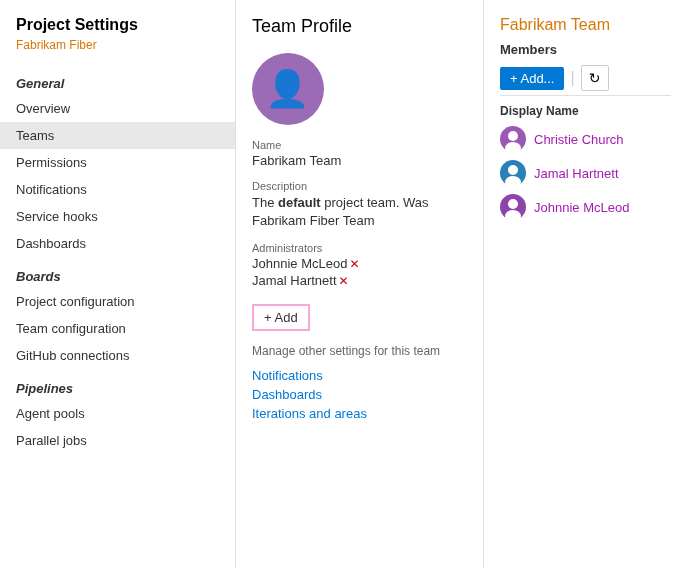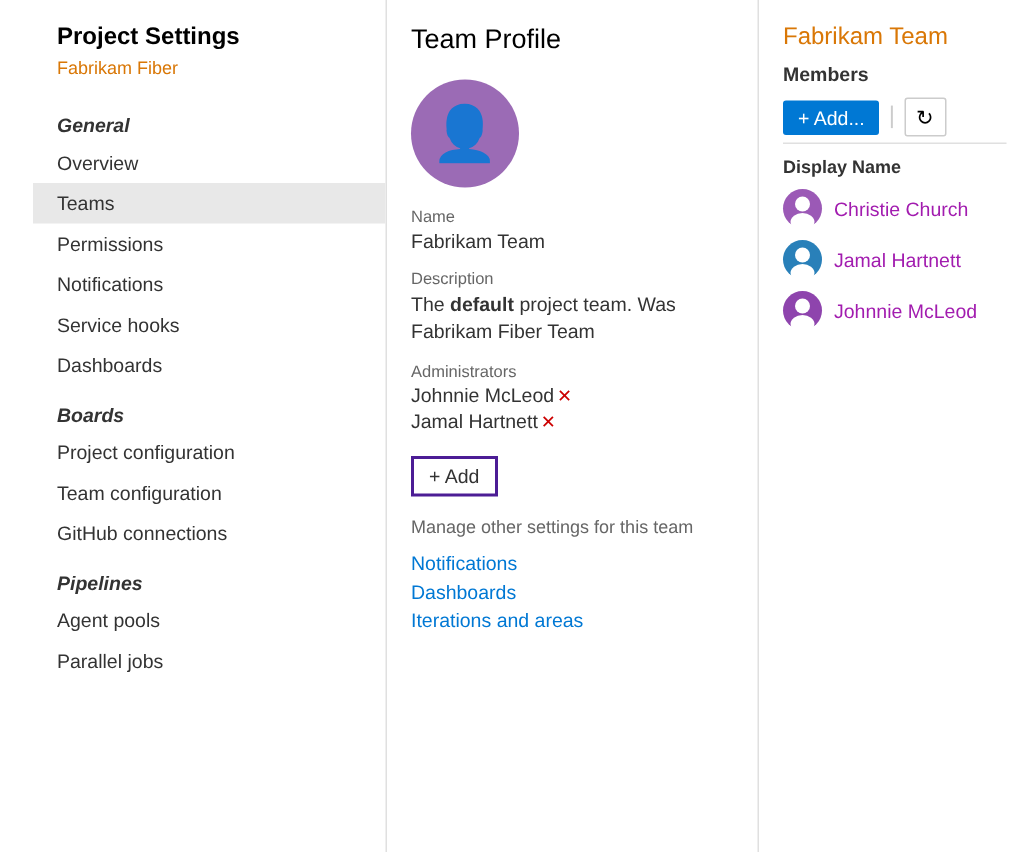--- a/index.html
+++ b/index.html
@@ -12,21 +12,20 @@
       height: 568px;
       overflow: hidden;
       display: flex;
       flex-direction: column;
     }
     .layout {
       display: flex;
       flex: 1;
       height: 568px;
       overflow: hidden;
-      padding-left: 22px;
     }
 
     
     .sidebar {
       width: 236px;
       border-right: 1px solid #e0e0e0;
       padding: 16px 0;
       overflow-y: auto;
       flex-shrink: 0;
       background: #fff;
@@ -120,21 +119,21 @@
     }
     .admin-remove {
       color: #c00;
       margin-left: 2px;
       font-size: 12px;
       cursor: pointer;
     }
     .add-button {
       display: inline-flex;
       align-items: center;
-      border: 2px solid #4c1d95;
+      border: 2px solid #f9a8d4;
       padding: 4px 10px;
       color: #333;
       font-size: 13px;
       cursor: pointer;
       margin: 8px 0 12px 0;
       background: #fff;
     }
     .manage-text {
       font-size: 12px;
       color: #666;

